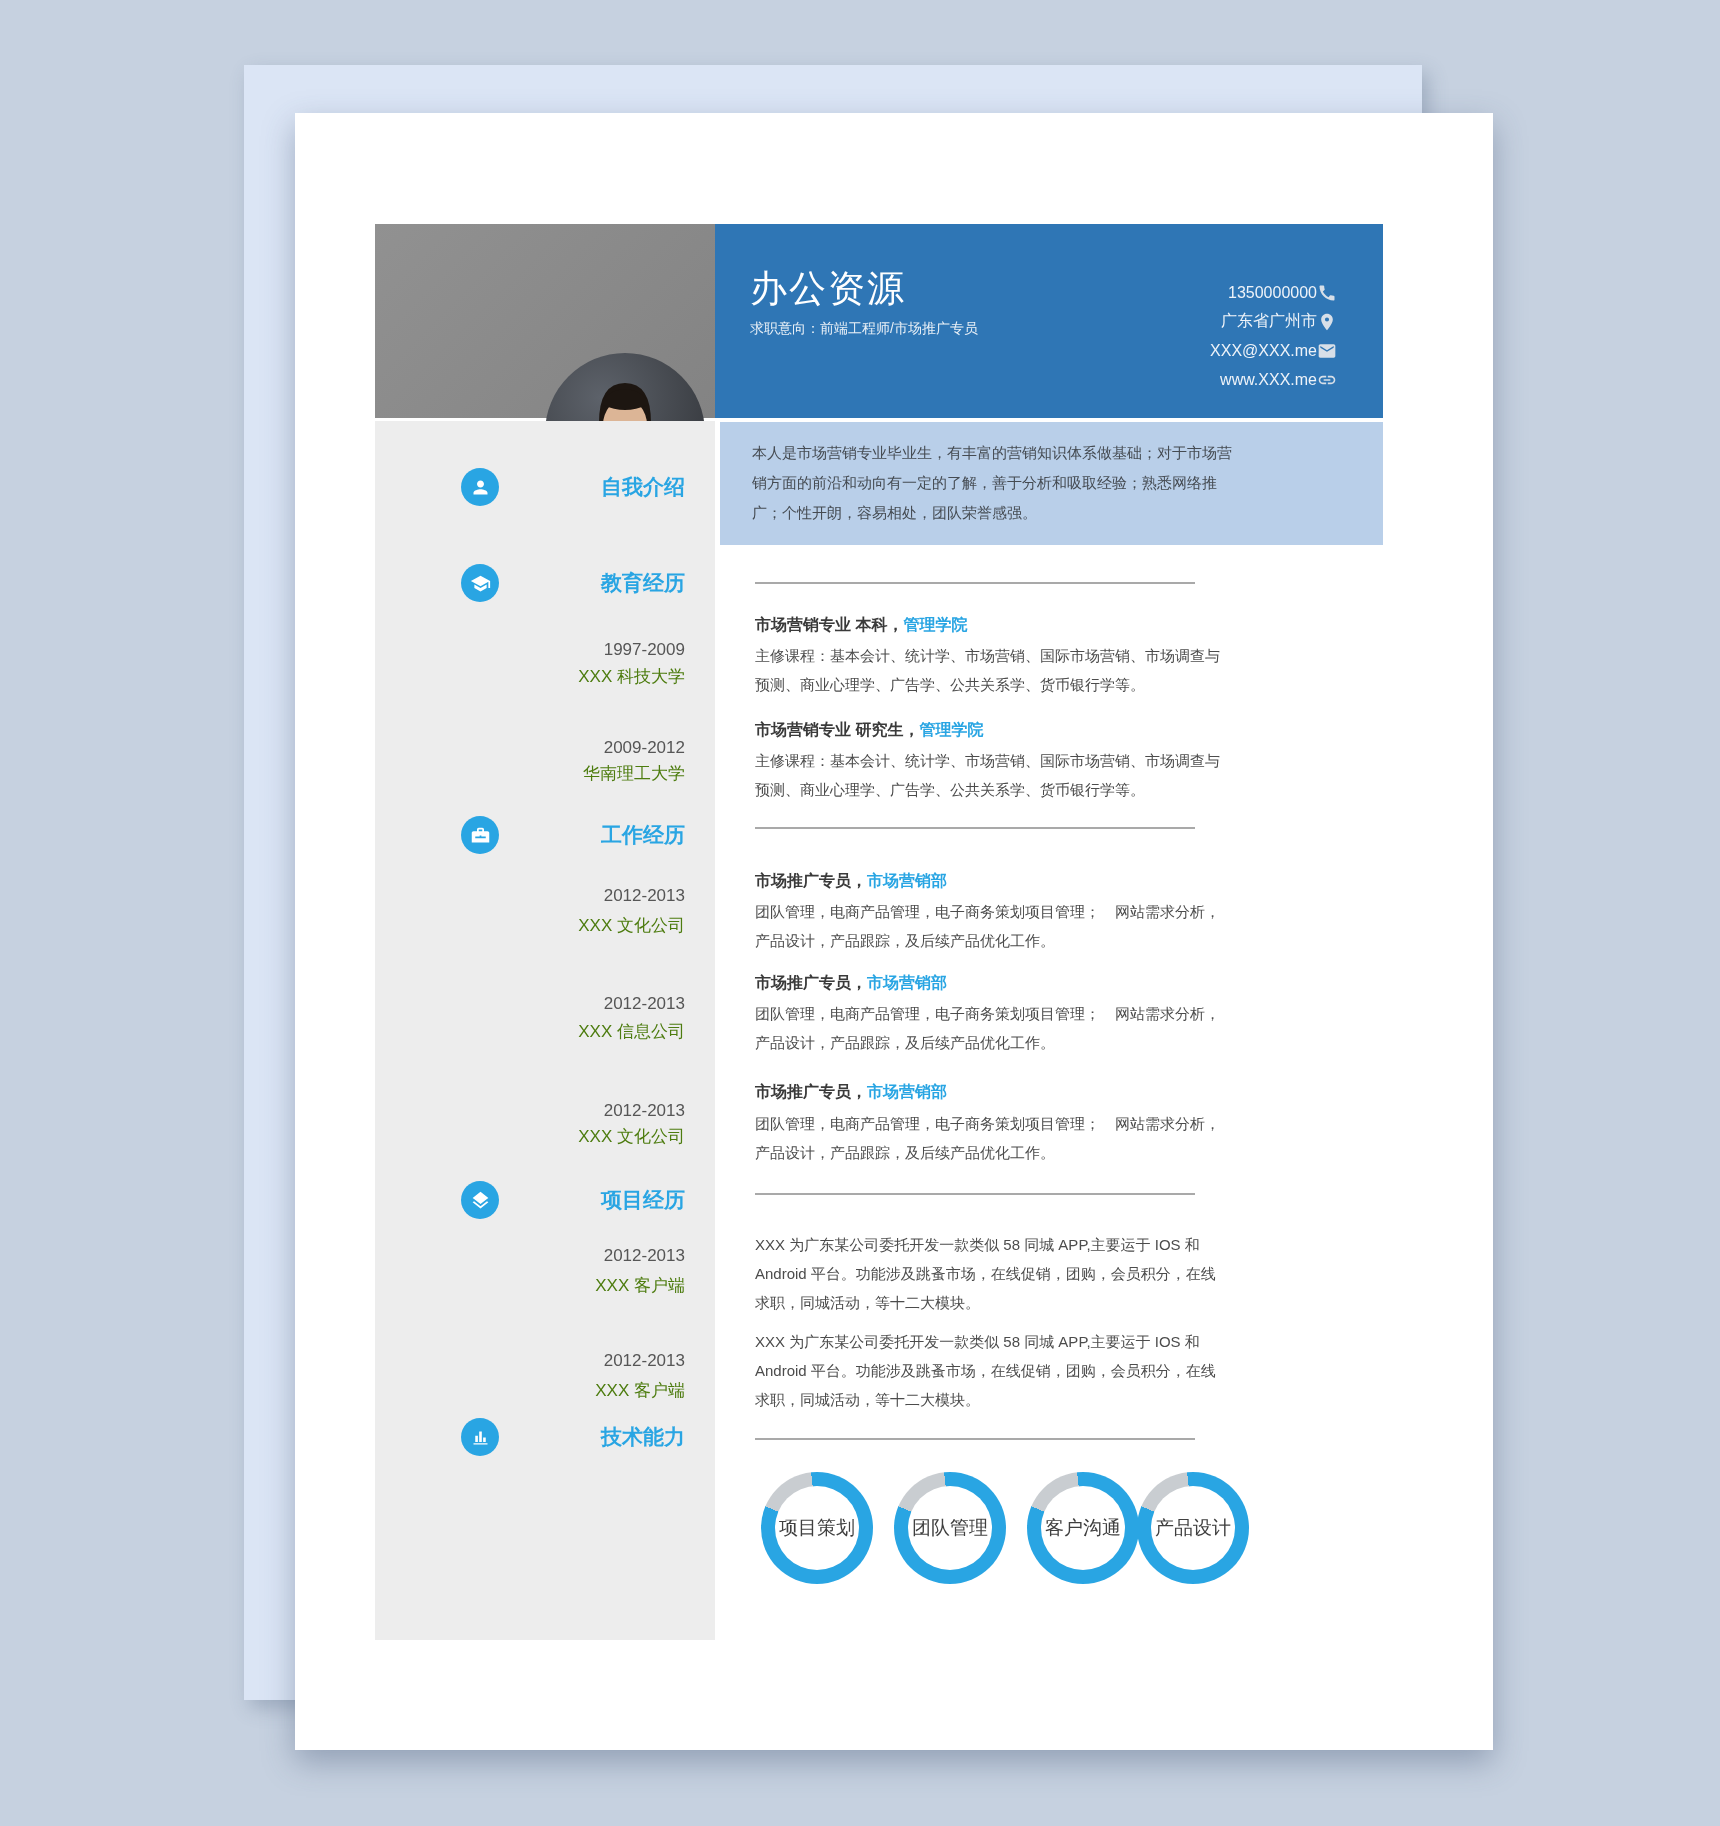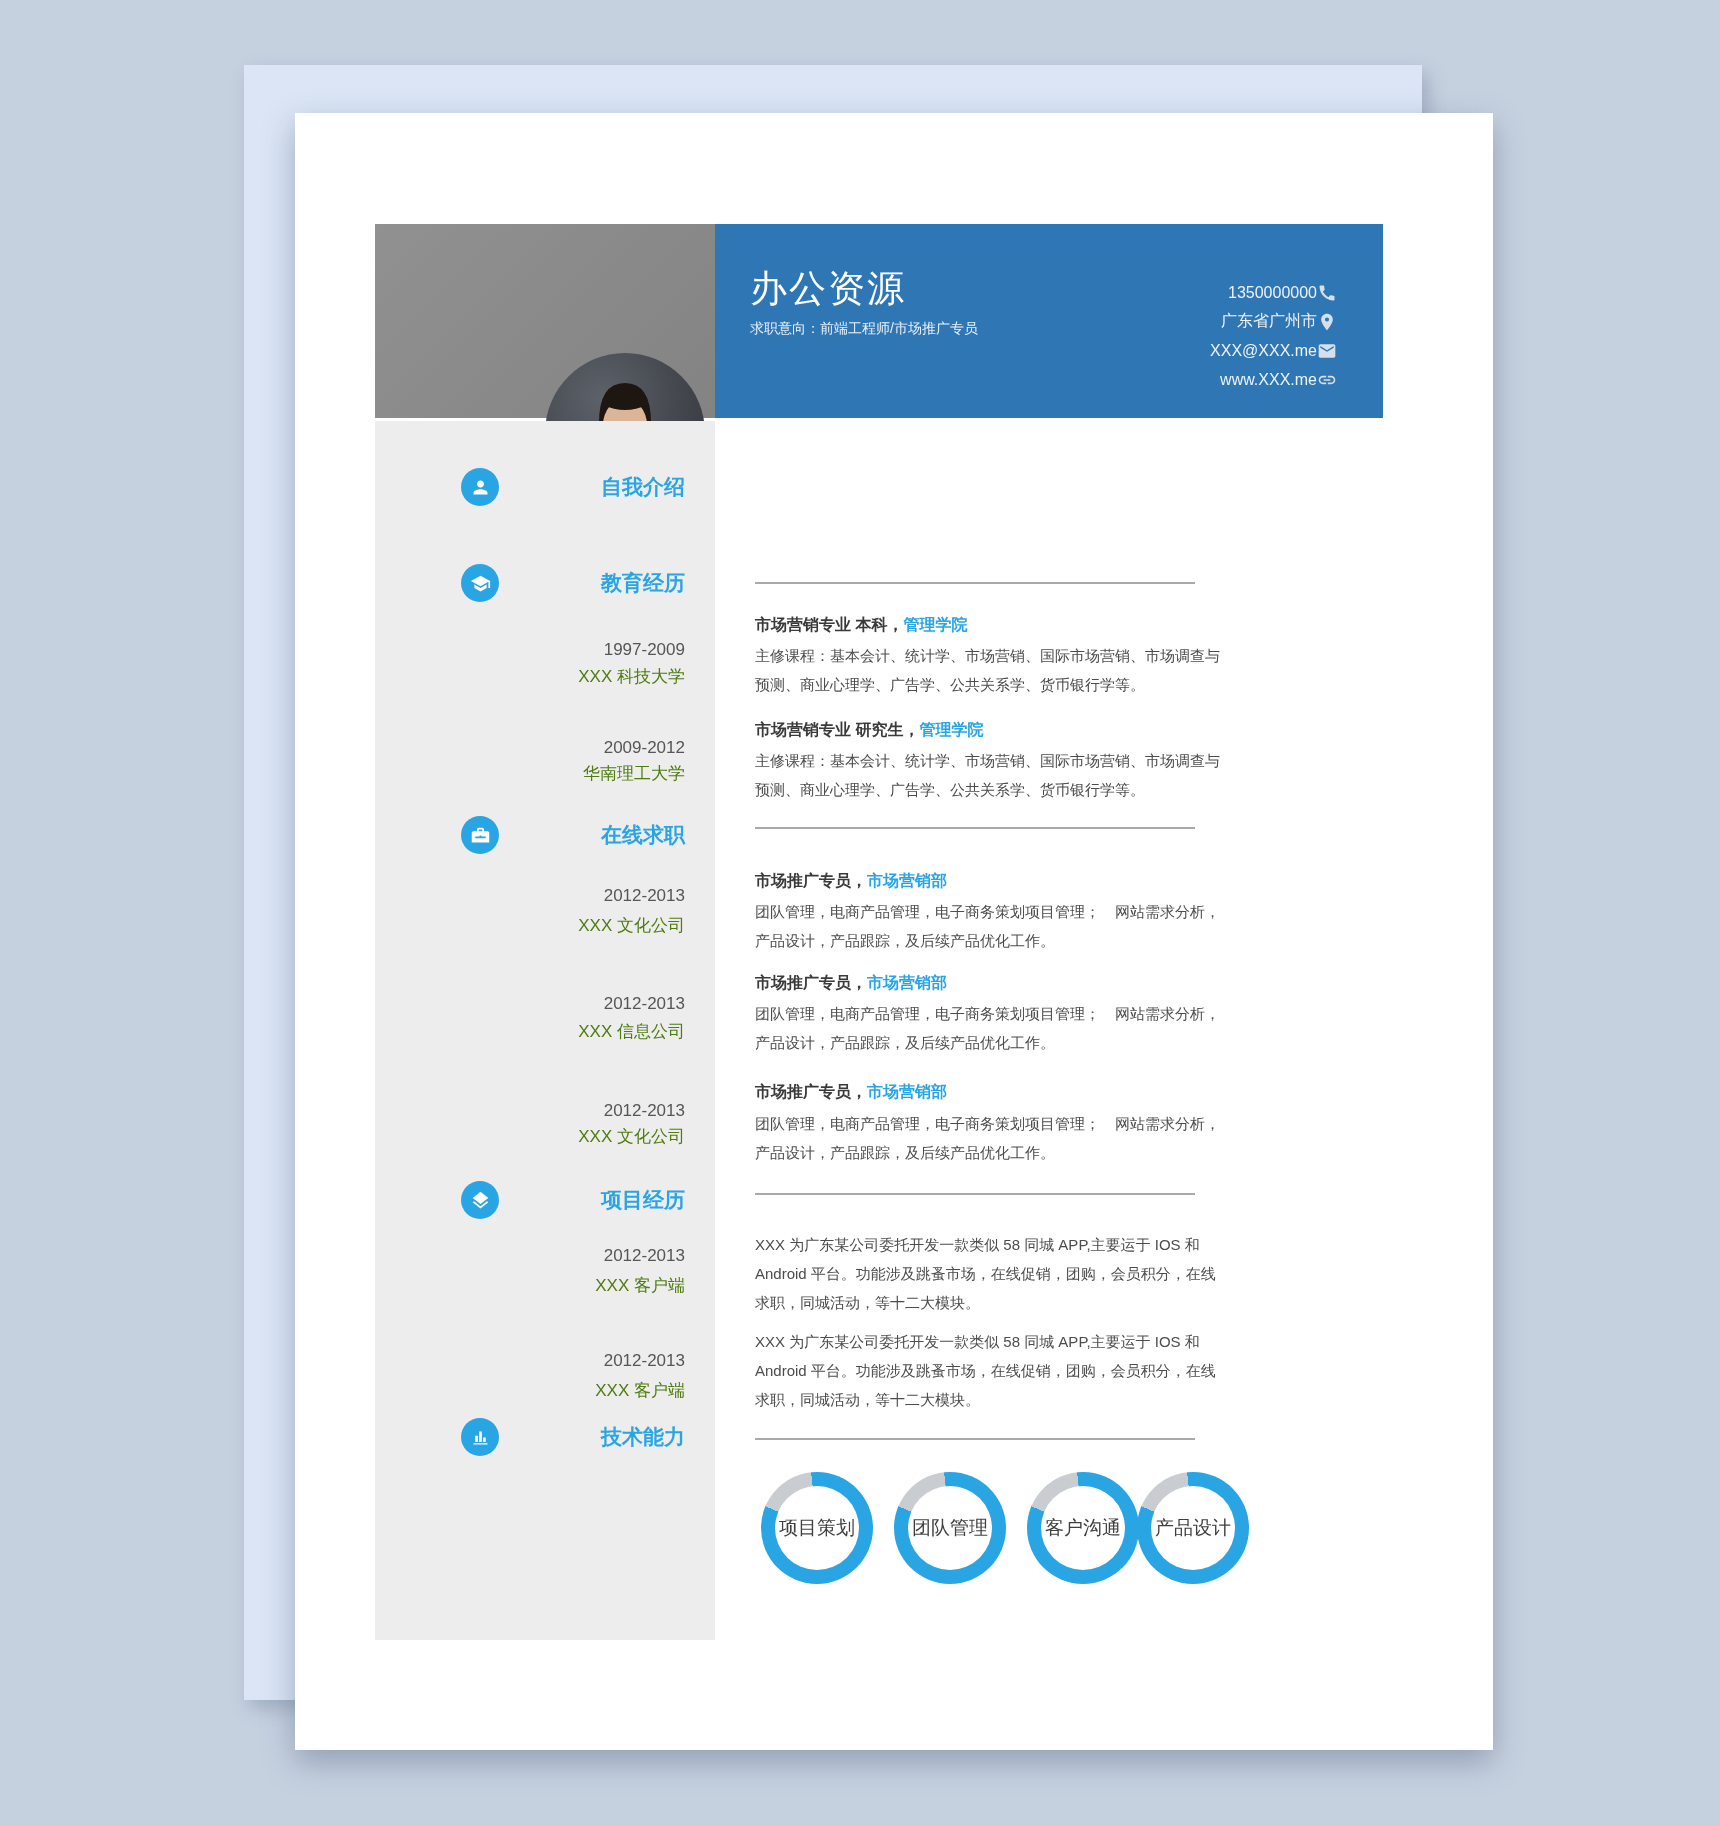--- a/index.html
+++ b/index.html
@@ -125,20 +125,23 @@
       </div>
       <div class="contact-row">
         <span class="ctext">www.XXX.me</span>
         <svg viewBox="0 0 24 24">
             <path d="M3.9 12c0-1.71 1.39-3.1 3.1-3.1h4V7H7c-2.76 0-5 2.24-5 5s2.24 5 5 5h4v-1.9H7c-1.71 0-3.1-1.39-3.1-3.1zM8 13h8v-2H8v2zm9-6h-4v1.9h4c1.71 0 3.1 1.39 3.1 3.1s-1.39 3.1-3.1 3.1h-4V17h4c2.76 0 5-2.24 5-5s-2.24-5-5-5z"></path>
           </svg>
       </div>
     </div>
   </div>
 
+  <div class="intro-box">
+    <div class="intro-text">本人是市场营销专业毕业生，有丰富的营销知识体系做基础；对于市场营销方面的前沿和动向有一定的了解，善于分析和吸取经验；熟悉网络推广；个性开朗，容易相处，团队荣誉感强。</div>
+  </div>
 
   <div class="sidebar">
     <div class="side-icon" style="top:47px">
       <svg viewBox="0 0 24 24">
           <path d="M12 12c2.21 0 4-1.79 4-4s-1.79-4-4-4-4 1.79-4 4 1.79 4 4 4zm0 2c-2.67 0-8 1.34-8 4v2h16v-2c0-2.66-5.33-4-8-4z"></path>
         </svg>
     </div>
     <div class="side-label" style="top:51px">自我介绍</div>
 
     <div class="side-icon" style="top:143px">
@@ -150,21 +153,21 @@
     <div class="side-date" style="top:215px">1997-2009</div>
     <div class="side-name" style="top:242px">XXX 科技大学</div>
     <div class="side-date" style="top:313px">2009-2012</div>
     <div class="side-name" style="top:339px">华南理工大学</div>
 
     <div class="side-icon" style="top:395px">
       <svg viewBox="0 0 24 24">
           <path d="M20 7h-4V5c0-1.1-.9-2-2-2h-4c-1.1 0-2 .9-2 2v2H4c-1.1 0-2 .9-2 2v11h20V9c0-1.1-.9-2-2-2zm-10-2h4v2h-4V5zm1 8v-1h2v1h5v2H6v-2h5z"></path>
         </svg>
     </div>
-    <div class="side-label" style="top:399px">在线求职</div>
+    <div class="side-label" style="top:399px">工作经历</div>
     <div class="side-date" style="top:461px">2012-2013</div>
     <div class="side-name" style="top:491px">XXX 文化公司</div>
     <div class="side-date" style="top:569px">2012-2013</div>
     <div class="side-name" style="top:597px">XXX 信息公司</div>
     <div class="side-date" style="top:676px">2012-2013</div>
     <div class="side-name" style="top:702px">XXX 文化公司</div>
 
     <div class="side-icon" style="top:760px">
       <svg viewBox="0 0 24 24">
           <path d="M12 16l7.36-5.73L21 9l-9-7-9 7 1.63 1.27L12 16zm0 2.54-7.37-5.73L3 14.07l9 7 9-7-1.63-1.27-7.37 5.74z"></path>

